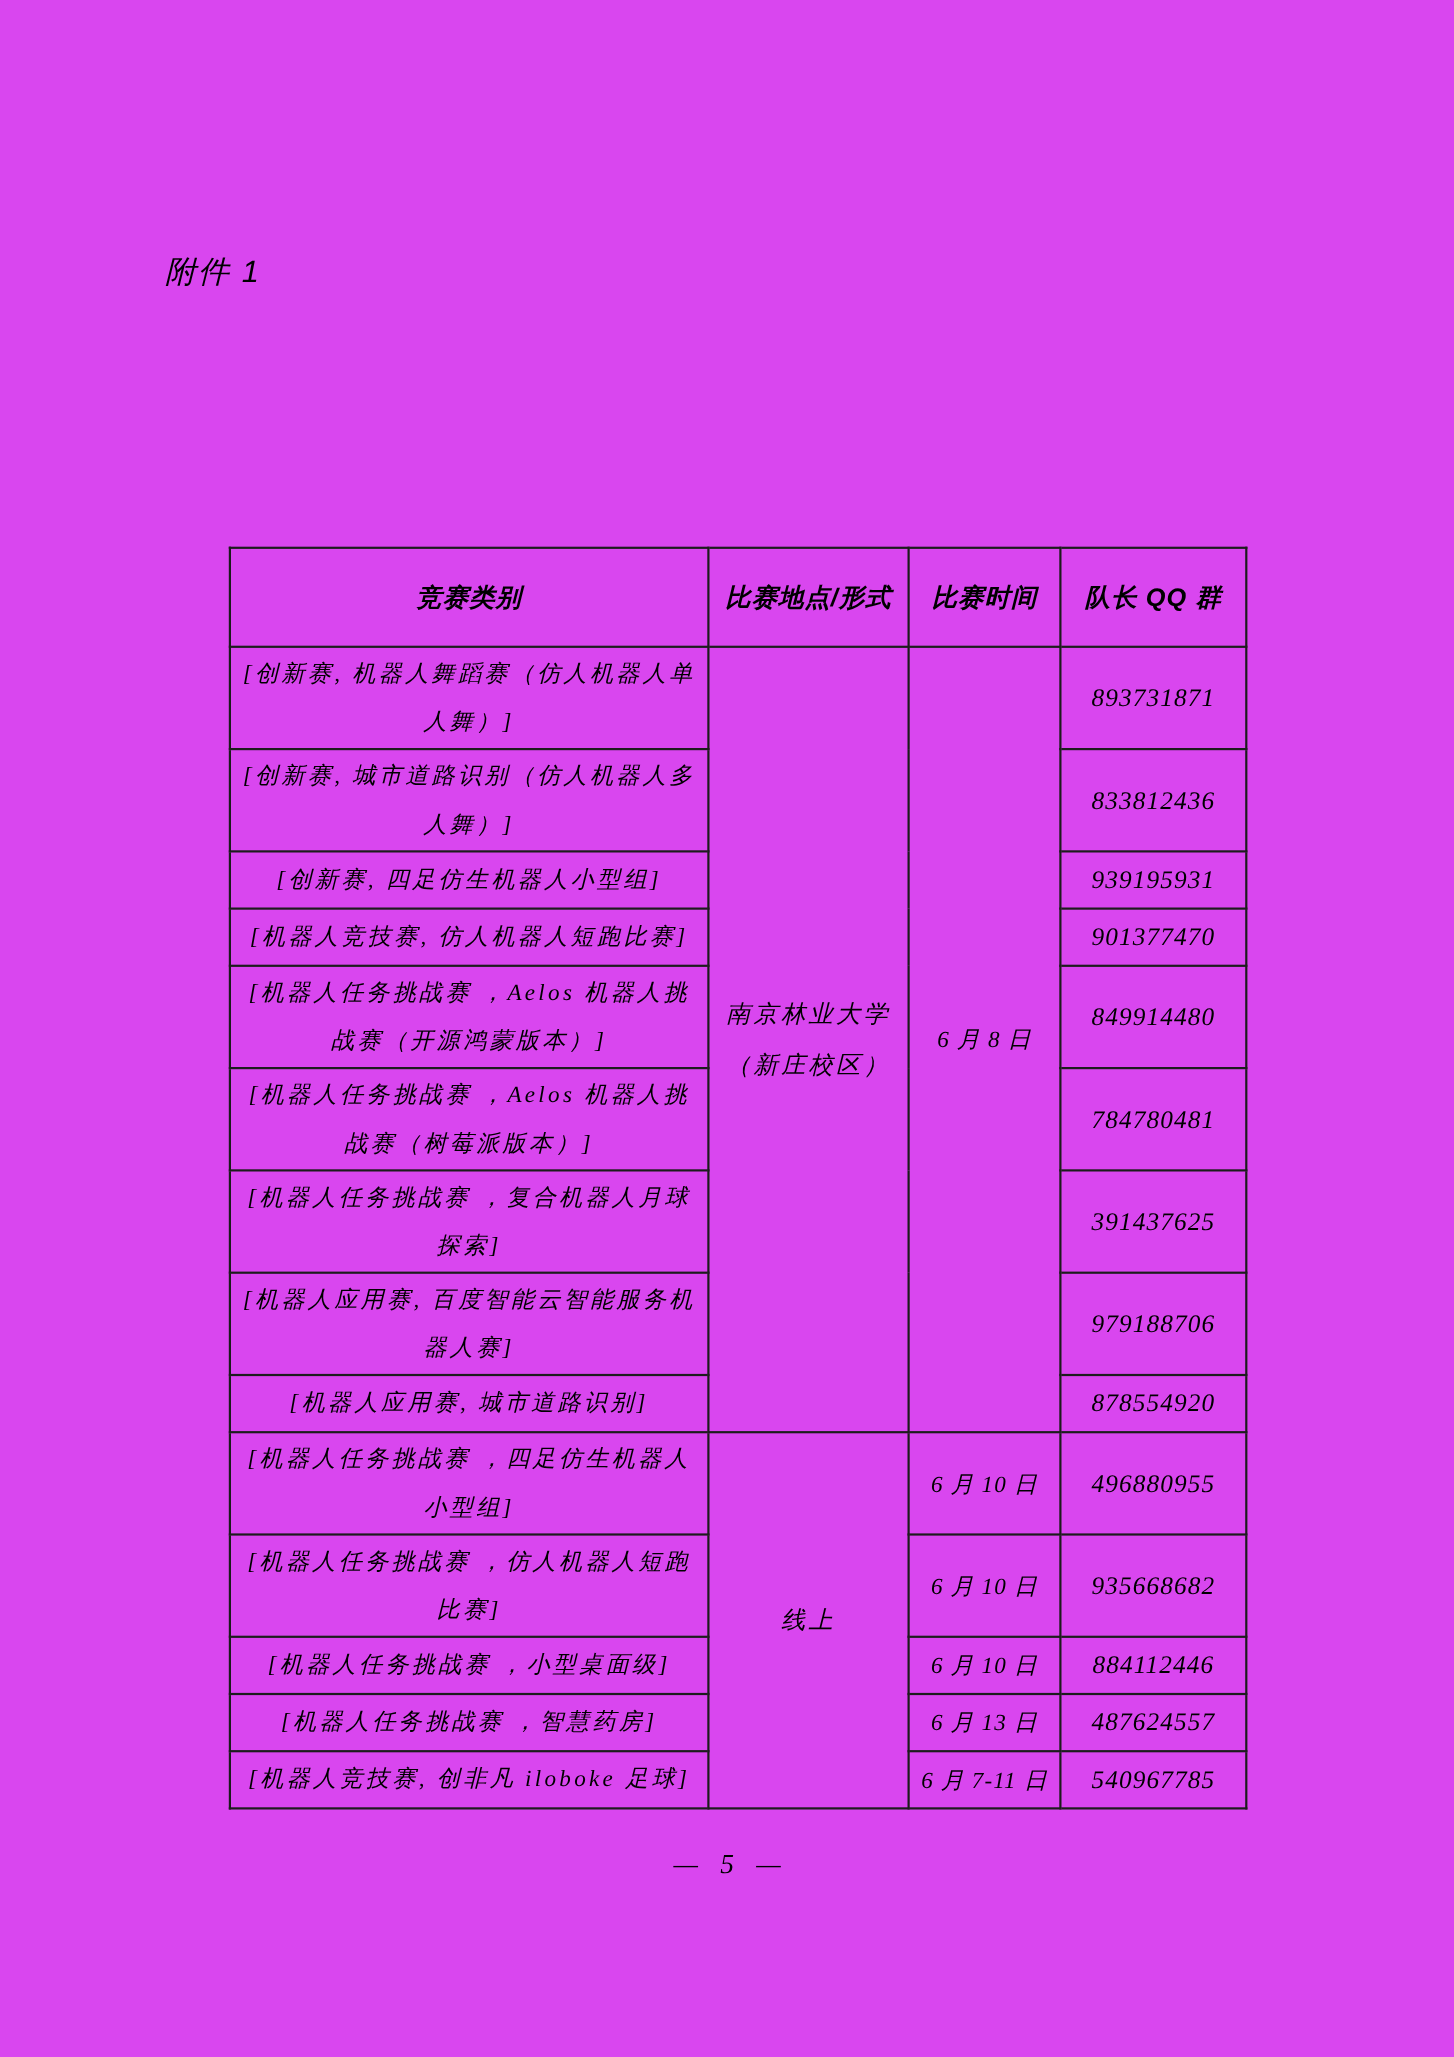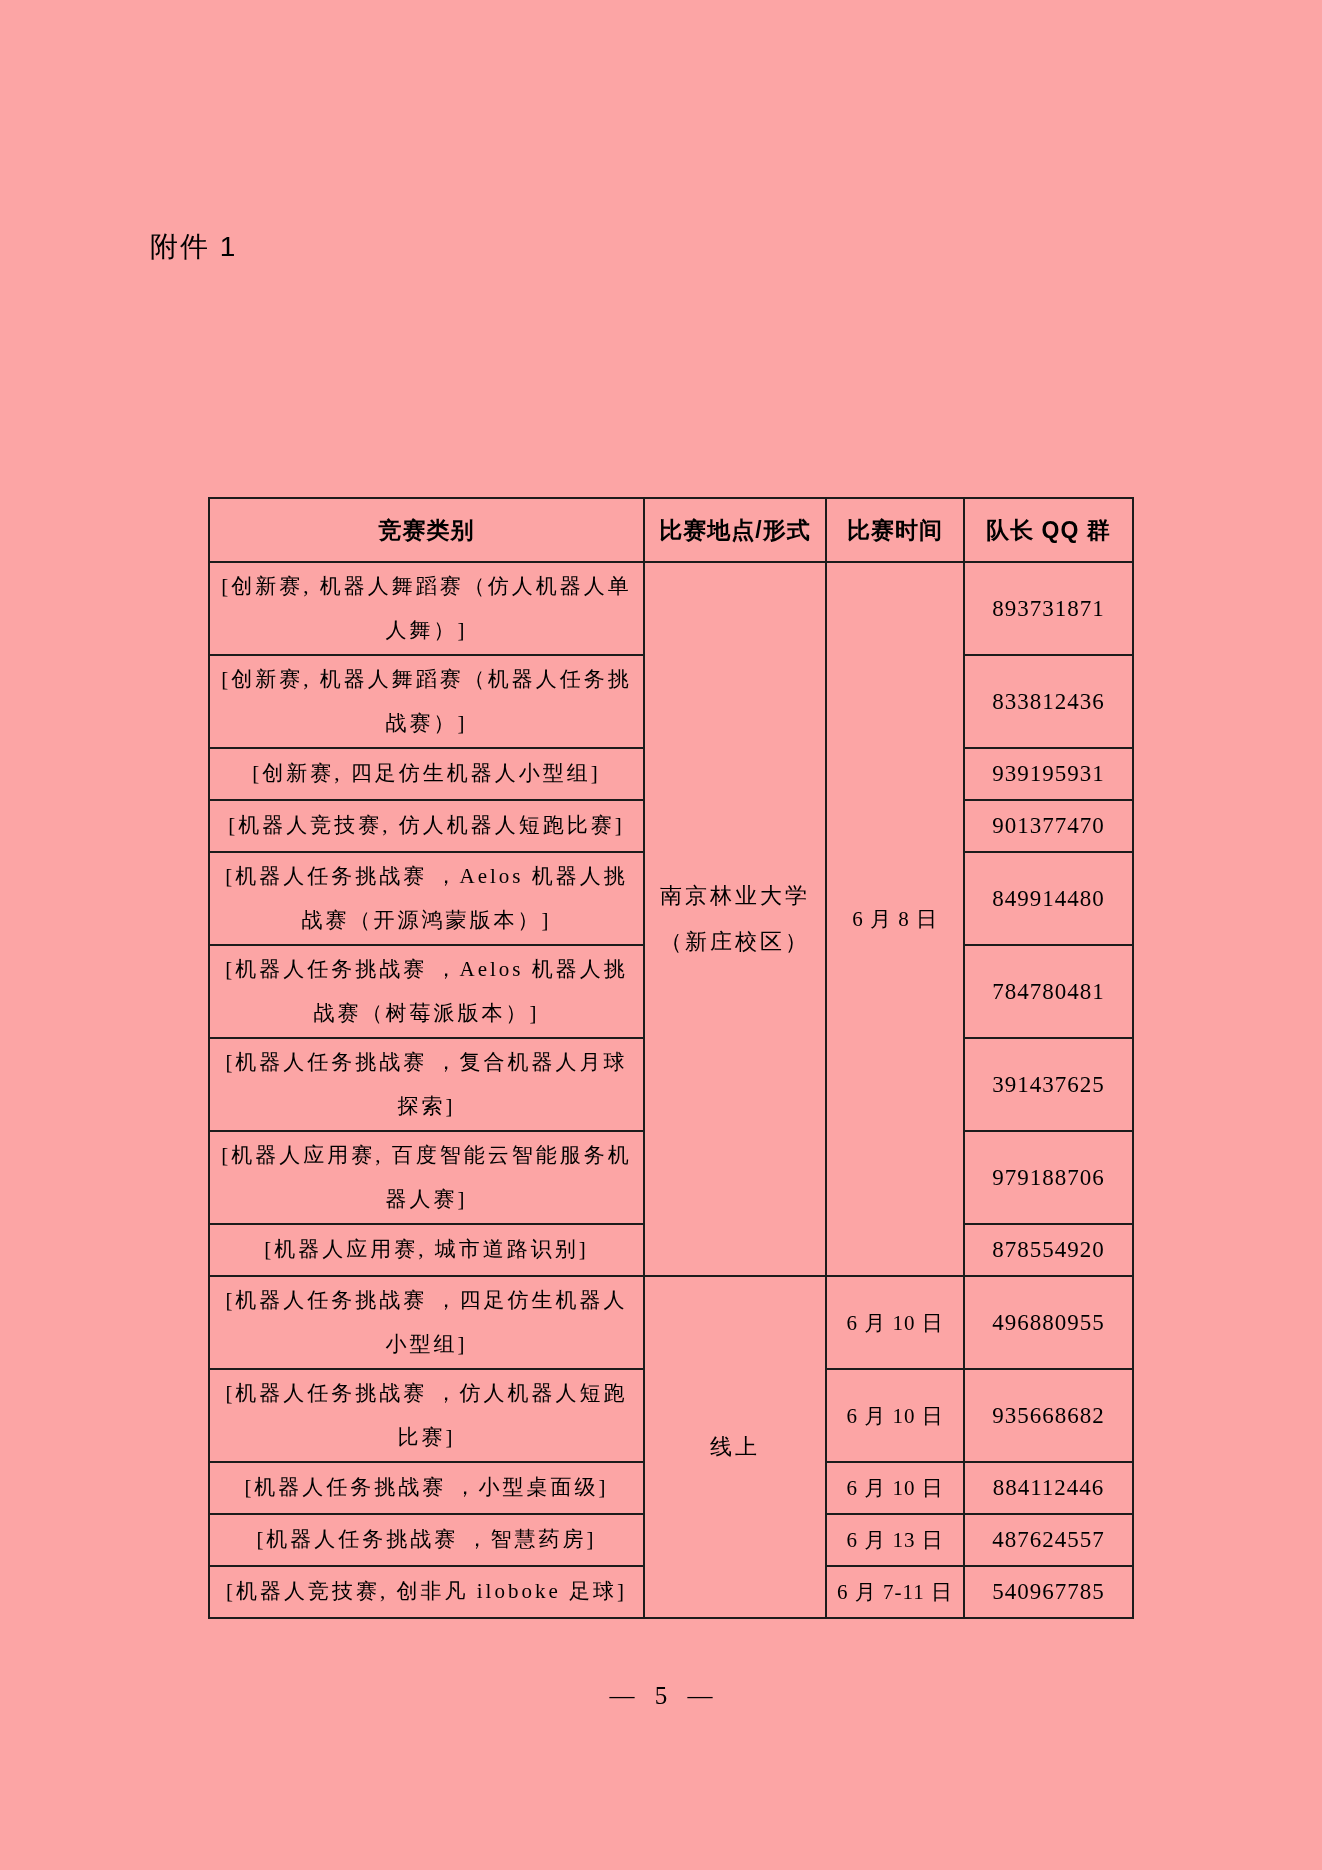--- a/index.html
+++ b/index.html
@@ -1,23 +1,24 @@
 <!DOCTYPE html>
 <html><head>
 <meta charset="utf-8">
 <style>
   html,body{margin:0;padding:0;background:#e8e8e8;}
   .page{
     position:relative;
     width:1322px;height:1870px;
     margin:0 auto;
-    background:#fca5a5;
+    background:#d946ef;
     color:#000;
     font-family:"Liberation Serif","DejaVu Serif",serif;
     overflow:hidden;
+    font-style:italic;
   }
   .attachment{
     position:absolute;
     left:150px;top:228px;
     font-family:"Liberation Sans","DejaVu Sans",sans-serif;
     font-size:28px;
     letter-spacing:2px;
     color:#000;
   }
   .doc-title{
@@ -42,21 +43,21 @@
     border:2px solid #1c1c1c;
     text-align:center;
     vertical-align:middle;
     padding:2px 6px;
     box-sizing:border-box;
   }
   table.comp th{
     font-family:"Liberation Sans","DejaVu Sans",sans-serif;
     font-weight:bold;
     font-size:23px;
-    height:64px;
+    height:90px;
     letter-spacing:1px;
   }
   td.cat{
     font-size:21px;
     letter-spacing:3px;
     line-height:2.05;
     text-align:justify;
     text-align-last:center;
     padding:2px 10px;
   }
@@ -114,21 +115,21 @@
       <tr class="tall">
         <td class="cat">[创新赛, 机器人舞蹈赛（仿人机器人单人舞）]</td>
         <td class="loc" rowspan="9">
           <div>南京林业大学</div>
           <div>（新庄校区）</div>
         </td>
         <td class="time" rowspan="9">6 月 8 日</td>
         <td class="qq">893731871</td>
       </tr>
       <tr class="tall">
-        <td class="cat">[创新赛, 机器人舞蹈赛（机器人任务挑战赛）]</td>
+        <td class="cat">[创新赛, 城市道路识别（仿人机器人多人舞）]</td>
         <td class="qq">833812436</td>
       </tr>
       <tr class="short">
         <td class="cat">[创新赛, 四足仿生机器人小型组]</td>
         <td class="qq">939195931</td>
       </tr>
       <tr class="short">
         <td class="cat">[机器人竞技赛, 仿人机器人短跑比赛]</td>
         <td class="qq">901377470</td>
       </tr>

